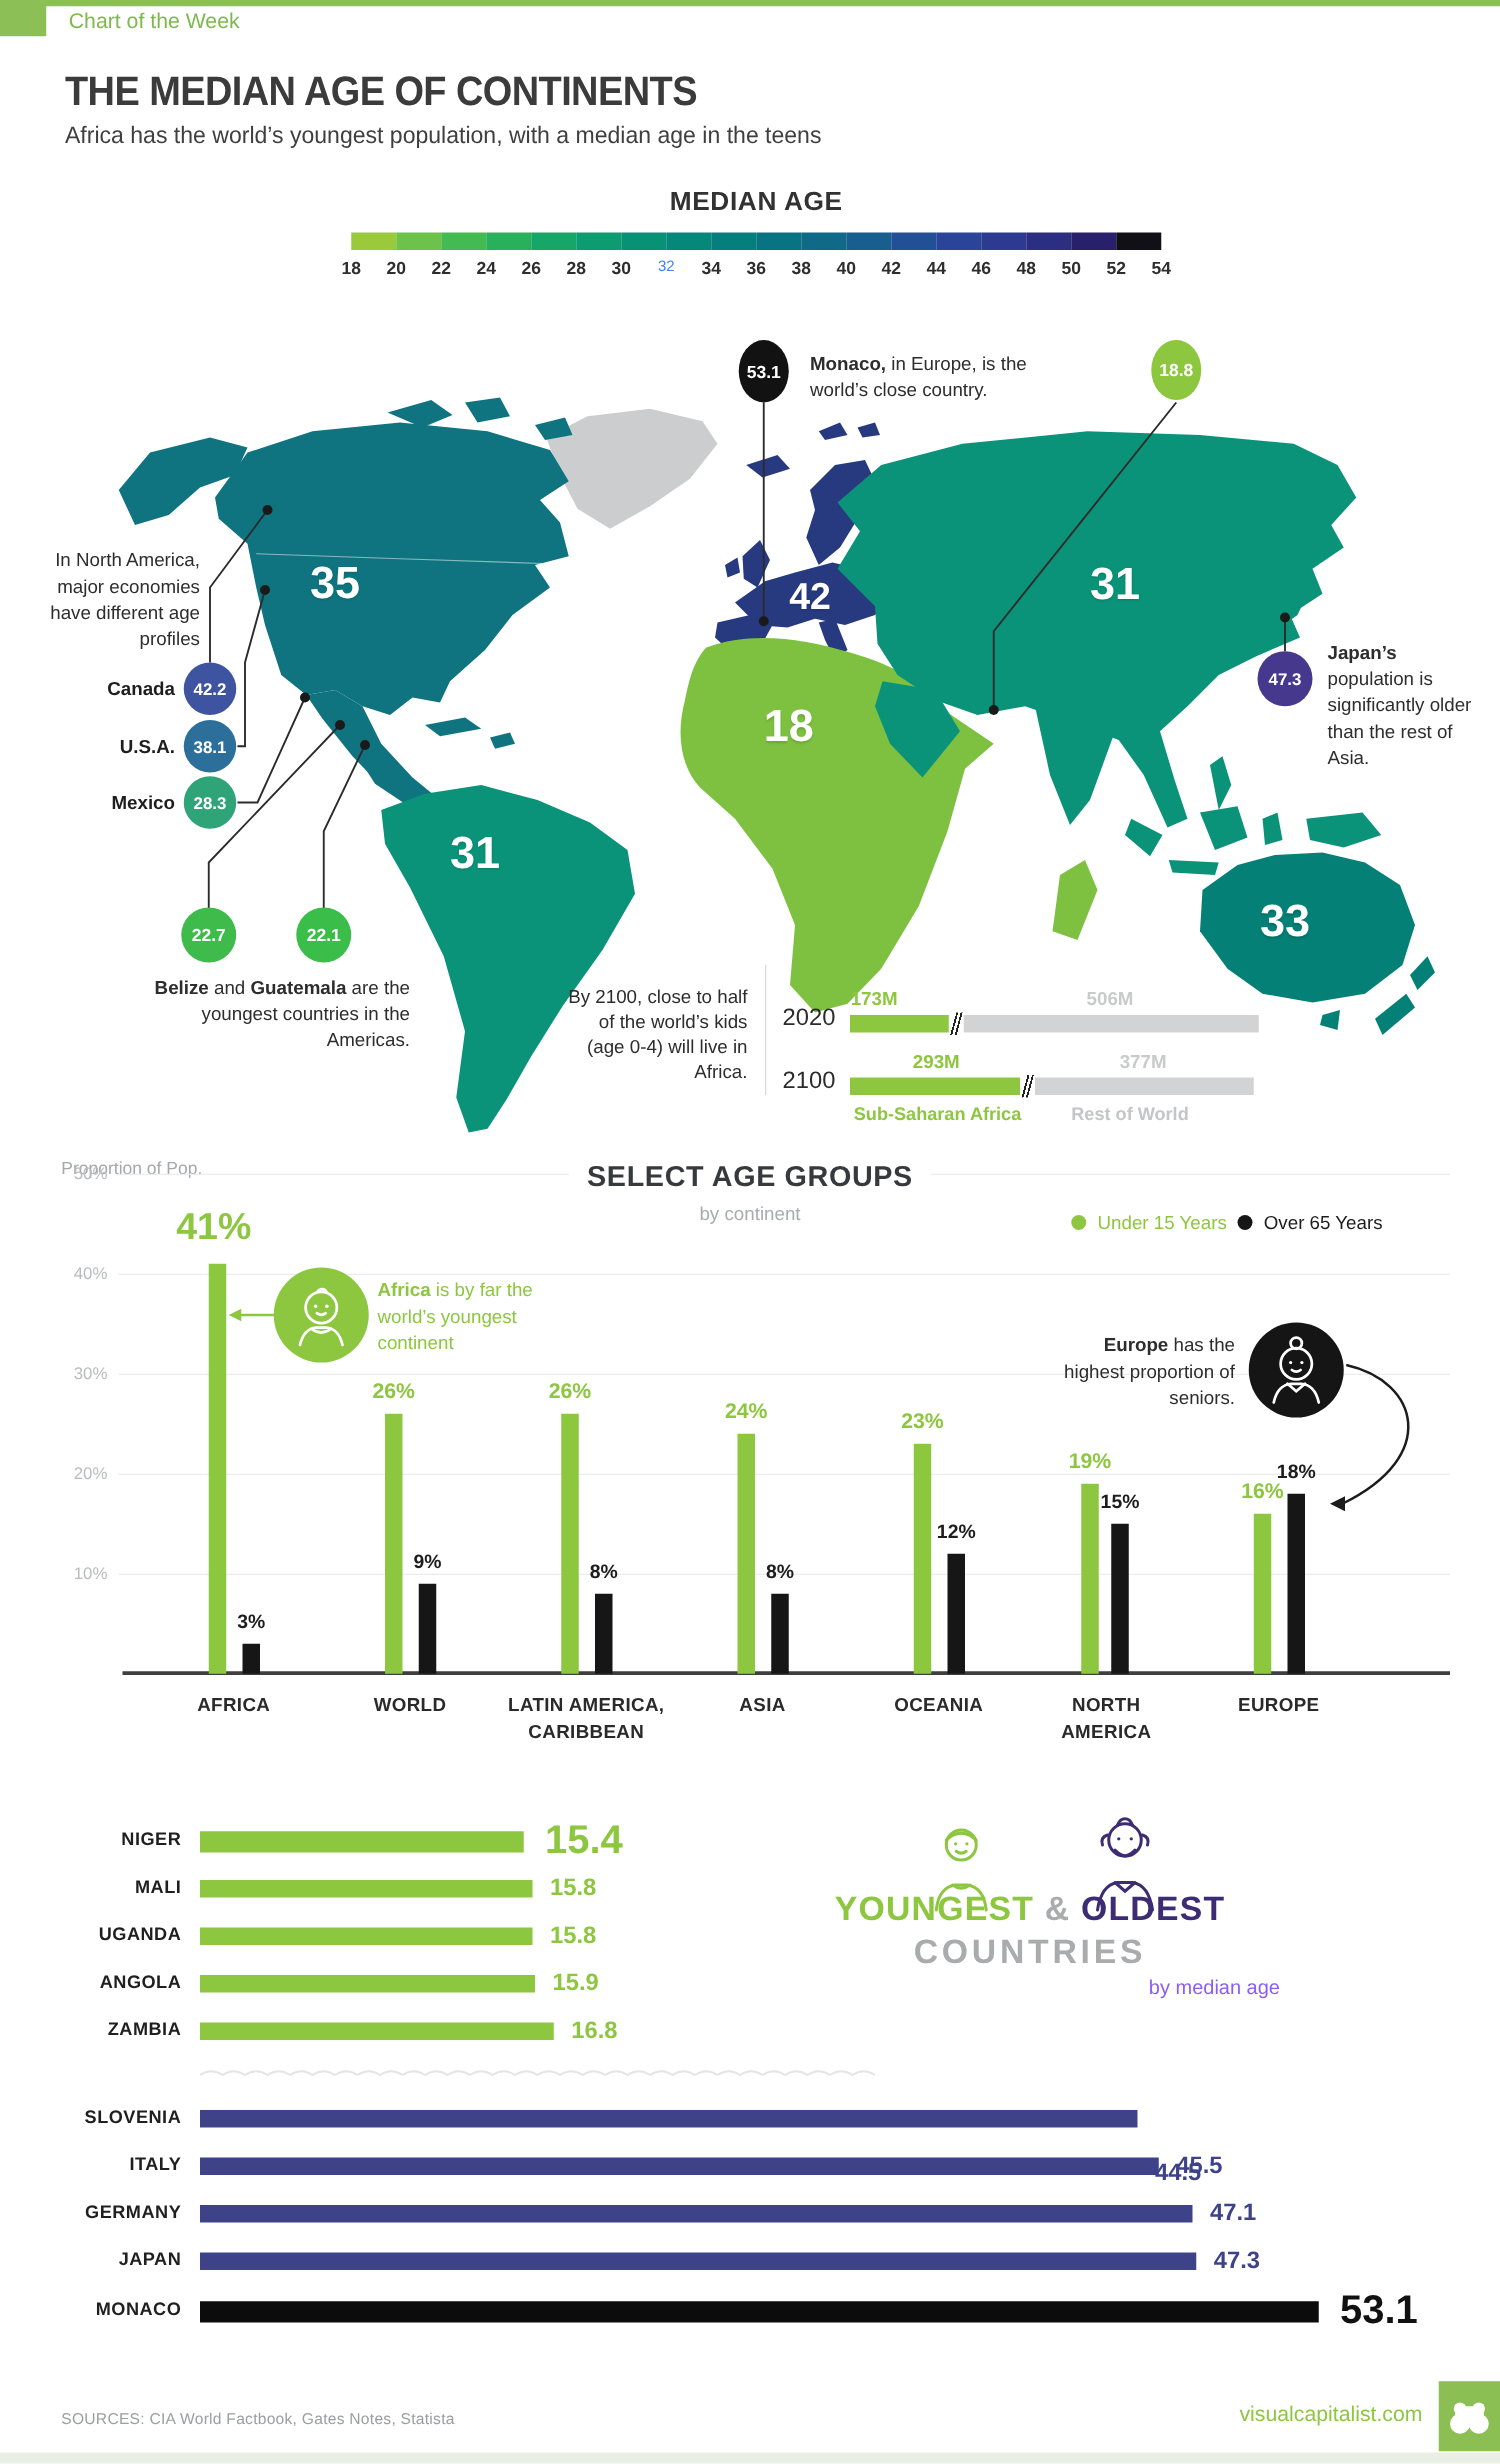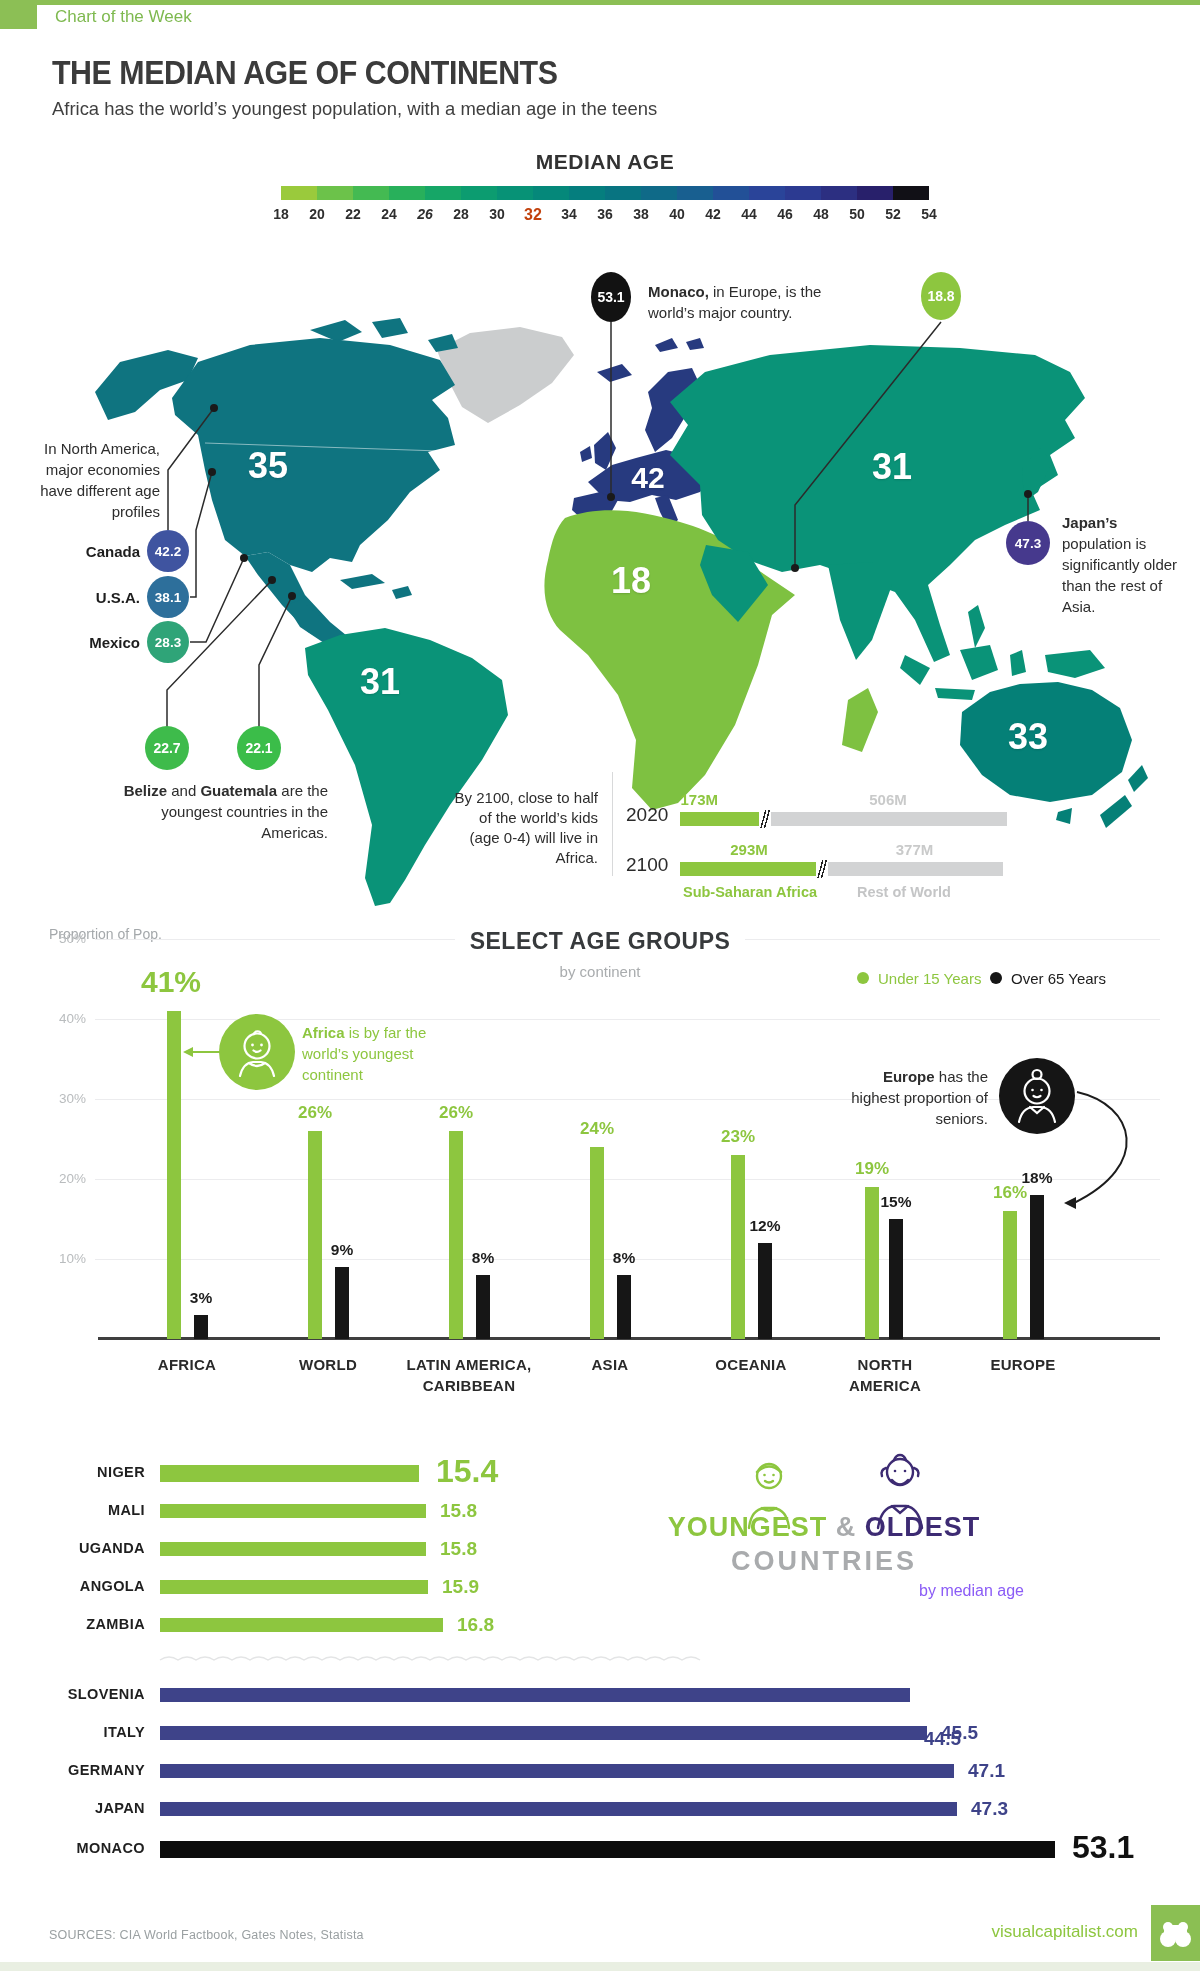--- a/index.html
+++ b/index.html
@@ -36,24 +36,24 @@
   <div class="t b" style="left:52px;top:54px;font-size:33px;color:#3b3b3b;transform:scaleX(.92);transform-origin:left center;letter-spacing:-.5px">THE MEDIAN AGE OF CONTINENTS</div>
   <div class="t" style="left:52px;top:98px;font-size:19px;color:#3f3f3f;transform:scaleX(.97);transform-origin:left center">Africa has the world’s youngest population, with a median age in the teens</div>
 
   <div class="t b" style="left:455px;top:150px;width:300px;text-align:center;font-size:21px;color:#323232;letter-spacing:.5px">MEDIAN AGE</div>
   <div class="t" id="scale-bar" style="left:281px;top:186px;width:648px;height:14px;font-size:0;white-space:nowrap"><span class="seg" style="width: 36px; background: rgb(154, 202, 60);"></span><span class="seg" style="width: 36px; background: rgb(108, 194, 74);"></span><span class="seg" style="width: 36px; background: rgb(68, 186, 82);"></span><span class="seg" style="width: 36px; background: rgb(40, 176, 91);"></span><span class="seg" style="width: 36px; background: rgb(22, 166, 103);"></span><span class="seg" style="width: 36px; background: rgb(12, 156, 112);"></span><span class="seg" style="width: 36px; background: rgb(7, 146, 118);"></span><span class="seg" style="width: 36px; background: rgb(5, 136, 122);"></span><span class="seg" style="width: 36px; background: rgb(5, 126, 126);"></span><span class="seg" style="width: 36px; background: rgb(8, 116, 129);"></span><span class="seg" style="width: 36px; background: rgb(15, 106, 136);"></span><span class="seg" style="width: 36px; background: rgb(24, 95, 144);"></span><span class="seg" style="width: 36px; background: rgb(34, 80, 151);"></span><span class="seg" style="width: 36px; background: rgb(42, 68, 153);"></span><span class="seg" style="width: 36px; background: rgb(44, 58, 145);"></span><span class="seg" style="width: 36px; background: rgb(44, 47, 129);"></span><span class="seg" style="width: 36px; background: rgb(40, 32, 107);"></span><span class="seg" style="width: 36px; background: rgb(17, 16, 22);"></span></div>
   <div class="t" id="scale-ticks" style="left:281px;top:206px;width:648px;height:18px">
       <span style="position: absolute; left: 0px; transform: translateX(-50%); font-size: 14px; color: rgb(46, 46, 46); font-weight: bold;">18</span>
       <span style="position: absolute; left: 36px; transform: translateX(-50%); font-size: 14px; color: rgb(46, 46, 46); font-weight: bold;">20</span>
       <span style="position: absolute; left: 72px; transform: translateX(-50%); font-size: 14px; color: rgb(46, 46, 46); font-weight: bold;">22</span>
       <span style="position: absolute; left: 108px; transform: translateX(-50%); font-size: 14px; color: rgb(46, 46, 46); font-weight: bold;">24</span>
-      <span style="position: absolute; left: 144px; transform: translateX(-50%); font-size: 14px; color: rgb(46, 46, 46); font-weight: bold; font-style: italic;">26</span>
+      <span style="position: absolute; left: 144px; transform: translateX(-50%); font-size: 14px; color: rgb(46, 46, 46); font-weight: bold;">26</span>
       <span style="position: absolute; left: 180px; transform: translateX(-50%); font-size: 14px; color: rgb(46, 46, 46); font-weight: bold;">28</span>
       <span style="position: absolute; left: 216px; transform: translateX(-50%); font-size: 14px; color: rgb(46, 46, 46); font-weight: bold;">30</span>
-      <span style="position: absolute; left: 252px; transform: translateX(-50%); font-size: 16px; color: #c2410c; font-weight: bold;">32</span>
+      <span style="position: absolute; left: 252px; transform: translateX(-50%); font-size: 12px; color: #3b82f6; font-weight: normal;">32</span>
       <span style="position: absolute; left: 288px; transform: translateX(-50%); font-size: 14px; color: rgb(46, 46, 46); font-weight: bold;">34</span>
       <span style="position: absolute; left: 324px; transform: translateX(-50%); font-size: 14px; color: rgb(46, 46, 46); font-weight: bold;">36</span>
       <span style="position: absolute; left: 360px; transform: translateX(-50%); font-size: 14px; color: rgb(46, 46, 46); font-weight: bold;">38</span>
       <span style="position: absolute; left: 396px; transform: translateX(-50%); font-size: 14px; color: rgb(46, 46, 46); font-weight: bold;">40</span>
       <span style="position: absolute; left: 432px; transform: translateX(-50%); font-size: 14px; color: rgb(46, 46, 46); font-weight: bold;">42</span>
       <span style="position: absolute; left: 468px; transform: translateX(-50%); font-size: 14px; color: rgb(46, 46, 46); font-weight: bold;">44</span>
       <span style="position: absolute; left: 504px; transform: translateX(-50%); font-size: 14px; color: rgb(46, 46, 46); font-weight: bold;">46</span>
       <span style="position: absolute; left: 540px; transform: translateX(-50%); font-size: 14px; color: rgb(46, 46, 46); font-weight: bold;">48</span>
       <span style="position: absolute; left: 576px; transform: translateX(-50%); font-size: 14px; color: rgb(46, 46, 46); font-weight: bold;">50</span>
       <span style="position: absolute; left: 612px; transform: translateX(-50%); font-size: 14px; color: rgb(46, 46, 46); font-weight: bold;">52</span>
@@ -147,21 +147,21 @@
   <div class="circ" style="left:591px;top:272px;width:40px;height:50px;background:#121212;font-size:14px">53.1</div>
   <div class="circ" style="left:921px;top:272px;width:40px;height:48px;background:#8dc63f;font-size:14px">18.8</div>
   <div class="circ" style="left:147px;top:530px;width:42px;height:42px;background:#3f54a0;font-size:13.5px">42.2</div>
   <div class="circ" style="left:147px;top:576px;width:42px;height:42px;background:#2d6f9b;font-size:13.5px">38.1</div>
   <div class="circ" style="left:147px;top:621px;width:42px;height:42px;background:#2fa478;font-size:13.5px">28.3</div>
   <div class="circ" style="left:145px;top:726px;width:44px;height:44px;background:#3ebb4b;font-size:14px">22.7</div>
   <div class="circ" style="left:237px;top:726px;width:44px;height:44px;background:#3bbd49;font-size:14px">22.1</div>
   <div class="circ" style="left:1006px;top:521px;width:44px;height:44px;background:#46398d;font-size:13.5px">47.3</div>
 
   <div class="t" style="left:648px;top:281px;width:192px;font-size:15px;line-height:21px;color:#2d2d2d">
-    <span class="b">Monaco,</span><span> in Europe, is the world’s major country.</span>
+    <span class="b">Monaco,</span><span> in Europe, is the world’s close country.</span>
   </div>
   <div class="t" style="left:26px;top:438px;width:134px;font-size:15px;line-height:21px;color:#2d2d2d;text-align:right">In North America, major economies have different age profiles</div>
   <div class="t b" style="left:40px;top:543px;width:100px;text-align:right;font-size:15px;color:#1e1e1e">Canada</div>
   <div class="t b" style="left:40px;top:589px;width:100px;text-align:right;font-size:15px;color:#1e1e1e">U.S.A.</div>
   <div class="t b" style="left:40px;top:634px;width:100px;text-align:right;font-size:15px;color:#1e1e1e">Mexico</div>
   <div class="t" style="left:108px;top:780px;width:220px;font-size:15px;line-height:21px;color:#2d2d2d;text-align:right">
     <span class="b">Belize</span><span> and </span><span class="b">Guatemala</span><span> are the youngest countries in the Americas.</span>
   </div>
   <div class="t" style="left:1062px;top:512px;width:122px;font-size:15px;line-height:21px;color:#2d2d2d">
     <span class="b">Japan’s</span><span> population is significantly older than the rest of Asia.</span>

